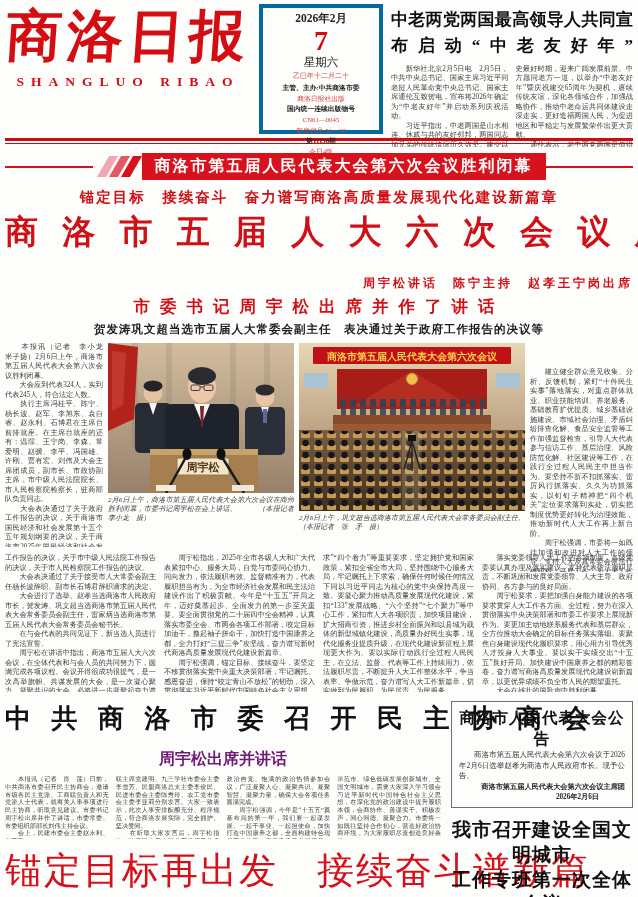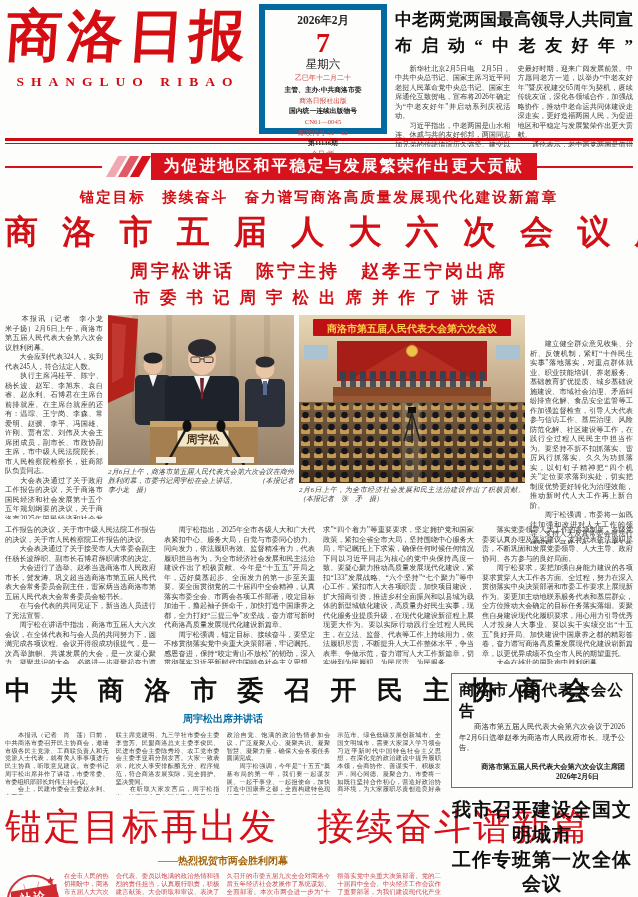--- a/index.html
+++ b/index.html
@@ -6,21 +6,21 @@
   .page{position:relative;width:638px;height:897px;margin:0 auto;background:#fdfdfb;
         font-family:"Liberation Serif","DejaVu Serif",serif;color:#222;
         padding:4px 5px;box-sizing:border-box;overflow:hidden;}
   
   .masthead{display:flex;gap:8px;height:130px;}
   .brand{width:246px;text-align:center;padding-top:4px;}
   .brand-title{font-size:56px;line-height:1.02;font-weight:900;color:#d30d12;
                letter-spacing:5px;transform:skewX(-4deg);white-space:nowrap;}
   .brand-latin{margin-top:9px;font-size:13.5px;font-weight:700;letter-spacing:7px;color:#d30d12;}
   .brand-site{margin-top:7px;font-size:9.5px;font-weight:700;letter-spacing:1.5px;color:#cf2d2a;}
-  .datebox{width:110px;border:6px solid #0369a1;padding:3px 3px;text-align:center;}
+  .datebox{width:110px;border:4px solid #0369a1;padding:3px 3px;text-align:center;}
   .db-month{font-size:11.5px;font-weight:800;}
   .db-day{font-size:28px;font-weight:800;color:#d30d12;line-height:1.05;}
   .db-week{font-size:11.5px;font-weight:400;}
   .db-lunar{font-size:7px;color:#d04a46;margin-top:1px;}
   .db-line{font-size:6.8px;margin-top:2.5px;line-height:1.2;}
   .db-red{color:#cf3a36;}
   .db-bold{font-weight:700;}
   .toparticle{flex:1;padding-top:3px;min-width:0;}
   .ta-headline{font-size:17px;font-weight:900;color:#0e0e0e;line-height:1.55;
                text-align:justify;text-align-last:justify;}
@@ -36,59 +36,59 @@
   .stripes{display:flex;gap:3px;margin:0 6px 0 10px;}
   .stripe{width:9px;height:21px;transform:skewX(-30deg);}
   .s1{background:#f0a9b2;} .s2{background:#e05a68;} .s3{background:#d8121c;}
   .banner-box{background:#d8121c;color:#fff;font-weight:800;font-size:16px;
               letter-spacing:2px;padding:3px 13px;white-space:nowrap;}
   
   .kicker{margin-top:8px;text-align:center;font-size:14.5px;font-weight:800;
           color:#d00f16;letter-spacing:2px;}
   .lead-headline{margin-top:3px;text-align:center;font-size:33px;font-weight:900;
                  color:#d00f16;letter-spacing:8px;white-space:nowrap;}
-  .deck1{margin-top:4px;text-align:center;font-size:18px;font-weight:800;color:#d00f16;letter-spacing:3px;}
+  .deck1{margin-top:20px;text-align:right;font-size:12px;font-weight:800;color:#d00f16;letter-spacing:3px;}
   .deck2{margin-top:4px;text-align:center;font-size:16.5px;font-weight:800;color:#d00f16;letter-spacing:10px;}
   .deck3{margin-top:4px;text-align:center;font-size:11.5px;font-weight:800;color:#1c1c1c;letter-spacing:1px;}
   
   .rowA{display:flex;gap:5px;margin-top:6px;height:204px;}
   .colL{width:98px;height:204px;}
   .colR{flex:1;height:204px;min-width:0;margin-top:25px;}
   .fig{display:flex;flex-direction:column;}
   .fig1{width:186px;} .fig2{width:226px;}
   .caption{font-size:7px;line-height:1.3;color:#3f3f3f;text-align:justify;margin-top:3px;
            overflow:hidden;word-break:break-all;font-style:italic;}
   .ph{display:block;background:#ccc;}
   .ph text{font-family:"Liberation Serif",serif;}
   .rowB{display:flex;gap:8px;margin-top:7px;height:138px;}
   .rowB .bcol{flex:1;height:138px;min-width:0;}
   
   .bottom{display:flex;gap:10px;margin-top:9px;height:242px;}
   .bleft{flex:1;min-width:0;}
   .bright{width:182px;}
   .consult-headline{text-align:center;font-size:26px;font-weight:900;color:#111;
                     letter-spacing:7px;white-space:nowrap;}
-  .consult-deck{text-align:center;font-size:10px;font-weight:800;color:#0369a1;margin-top:4px;}
+  .consult-deck{text-align:center;font-size:16px;font-weight:800;color:#701a75;margin-top:13px;}
   .consult-cols{display:flex;gap:7px;margin-top:5px;height:64px;}
   .consult-cols .ccol{flex:1;min-width:0;font-size:6.2px;line-height:1.25;}
   .editorial{margin-top:7px;}
   .ed-headline{text-align:center;font-size:37px;font-weight:400;color:#d6101a;
                letter-spacing:2px;white-space:nowrap;}
   .ed-deck{text-align:center;font-size:10px;font-weight:800;color:#a16207;margin-top:2px;}
   .ed-body{display:flex;gap:7px;margin-top:4px;height:74px;}
   .ed-col{flex:1;min-width:0;font-size:6.4px;line-height:1.26;color:#cb474f;
           text-align:justify;overflow:hidden;word-break:break-all;}
   .ed-col span{white-space:pre-line;}
   .seal{float:left;width:56px;height:56px;margin:1px 3px 1px 0;}
   
   .notice-box{border:1px solid #6e6e6e;padding:6px 7px 5px;}
-  .notice-title{font-size:15.5px;font-weight:900;color:#111;letter-spacing:1px;}
+  .notice-title{text-align:center;font-size:15.5px;font-weight:900;color:#111;letter-spacing:1px;}
   .notice-body{margin-top:0;font-size:7.4px;line-height:1.45;text-align:justify;
                color:#333;word-break:break-all;}
-  .notice-sign{margin-top:8px;font-size:7.2px;font-weight:700;text-align:right;color:#222;}
+  .notice-sign{margin-top:0;font-size:7.2px;font-weight:700;text-align:right;color:#222;}
   .notice-date{font-size:7.2px;font-weight:700;text-align:right;padding-right:26px;color:#222;}
   .civic{margin-top:10px;}
   .civic-headline{text-align:center;font-size:19px;font-weight:900;color:#101010;
                   line-height:1.3;letter-spacing:1px;}
 </style>
 </head>
 <body>
 
 <div class="page">
 
@@ -123,28 +123,29 @@
 
   <div class="redrule"></div>
 
   <div class="banner-row">
     <div class="rule"></div>
     <div class="stripes">
       <div class="stripe s1"></div>
         <div class="stripe s2"></div>
         <div class="stripe s3"></div>
     </div>
-    <div class="banner-box">为促进地区和平稳定与发展繁荣作出更大贡献</div>
+    <div class="banner-box">商洛市第五届人民代表大会第六次会议胜利闭幕</div>
     <div class="rule"></div>
   </div>
 
   <div class="kicker">锚定目标　接续奋斗　奋力谱写商洛高质量发展现代化建设新篇章</div>
   <div class="lead-headline">商 洛 市 五 届 人 大 六 次 会 议 胜 利 闭 幕</div>
   <div class="deck1">周宇松讲话　陈宁主持　赵孝王宁岗出席</div>
   <div class="deck2">市委书记周宇松出席并作了讲话</div>
+  <div class="deck3">贺发涛巩文超当选市五届人大常委会副主任　表决通过关于政府工作报告的决议等</div>
 
   <div class="rowA">
     <div class="colL smalltext">　　本报讯（记者　李小龙　米子扬）2月6日上午，商洛市第五届人民代表大会第六次会议胜利闭幕。
 　　大会应到代表324人，实到代表245人，符合法定人数。
 　　执行主席冯桂平、陈宁、杨长波、赵军、李旭东、袁自睿、赵永利、石博君在主席台前排就座。在主席台就座的还有：温琮、王宁岗、李森、常爱明、赵骥、李平、冯国雄、许刚、贾有宏、刘伟及大会主席团成员，副市长、市政协副主席，市中级人民法院院长、市人民检察院检察长，驻商部队负责同志。
 　　大会表决通过了关于政府工作报告的决议，关于商洛市国民经济和社会发展第十五个五年规划纲要的决议，关于商洛市2025年国民经济和社会发展计划执行情况与2026年计划的决议，关于2025年财政预算执行情况和2026年财政预算的决议，关于市人大常委会</div>
 
     <div class="fig fig1">
       <svg class="ph" width="186" height="150" viewBox="0 0 186 150">
         <defs>
@@ -225,21 +226,21 @@
         <rect x="34" y="72" width="158" height="9" fill="#86492a"></rect>
         <rect x="34" y="81" width="158" height="6" fill="#9c5a34"></rect>
         <rect x="0" y="87" width="226" height="81" fill="url(#p2floor)"></rect>
         <rect x="0" y="88" width="226" height="80" fill="url(#aud)"></rect>
         <rect x="103" y="88" width="20" height="80" fill="#e6d7b4" opacity="0.18"></rect>
         <rect x="109" y="92" width="8" height="6" fill="#111"></rect>
         <line x1="113" y1="98" x2="105" y2="126" stroke="#222" stroke-width="1.5"></line>
         <line x1="113" y1="98" x2="121" y2="126" stroke="#222" stroke-width="1.5"></line>
         <line x1="113" y1="98" x2="113" y2="128" stroke="#222" stroke-width="1.5"></line>
       </svg>
-      <div class="caption">2月6日上午，为全市经济社会发展和民主法治建设作出了积极贡献。　　　　　　　　（本报记者　张　矛　摄）</div>
+      <div class="caption">2月6日上午，巩文超当选商洛市第五届人民代表大会常务委员会副主任。　　　　　　　　（本报记者　张　矛　摄）</div>
     </div>
 
     <div class="colR smalltext">　　建立健全群众意见收集、分析、反馈机制，紧盯“十件民生实事”落地落实，对重点群体就业、职业技能培训、养老服务、基础教育扩优提质、城乡基础设施建设、市域社会治理、矛盾纠纷排查化解、食品安全监管等工作加强监督检查，引导人大代表参与信访工作、基层治理、风险防范化解、社区建设等工作，在践行全过程人民民主中担当作为。要坚持不折不扣抓落实、雷厉风行抓落实、久久为功抓落实，以钉钉子精神把“四个机关”定位要求落到实处，切实把制度优势更好转化为治理效能，推动新时代人大工作再上新台阶。
 　　周宇松强调，市委将一如既往加强和改进对人大工作的领导，支持人大及其常委会依法行使职权、开展工作，为人大工作创造更好条件和环境。全市各级党组织要认真</div>
   </div>
 
   <div class="rowB">
     <div class="bcol smalltext">工作报告的决议，关于市中级人民法院工作报告的决议，关于市人民检察院工作报告的决议。
 　　大会表决通过了关于接受市人大常委会副主任杨长波辞职、副市长石博君辞职请求的决定。
 　　大会进行了选举。赵孝当选商洛市人民政府市长，贺发涛、巩文超当选商洛市第五届人民代表大会常务委员会副主任，雷家炳当选商洛市第五届人民代表大会常务委员会秘书长。

